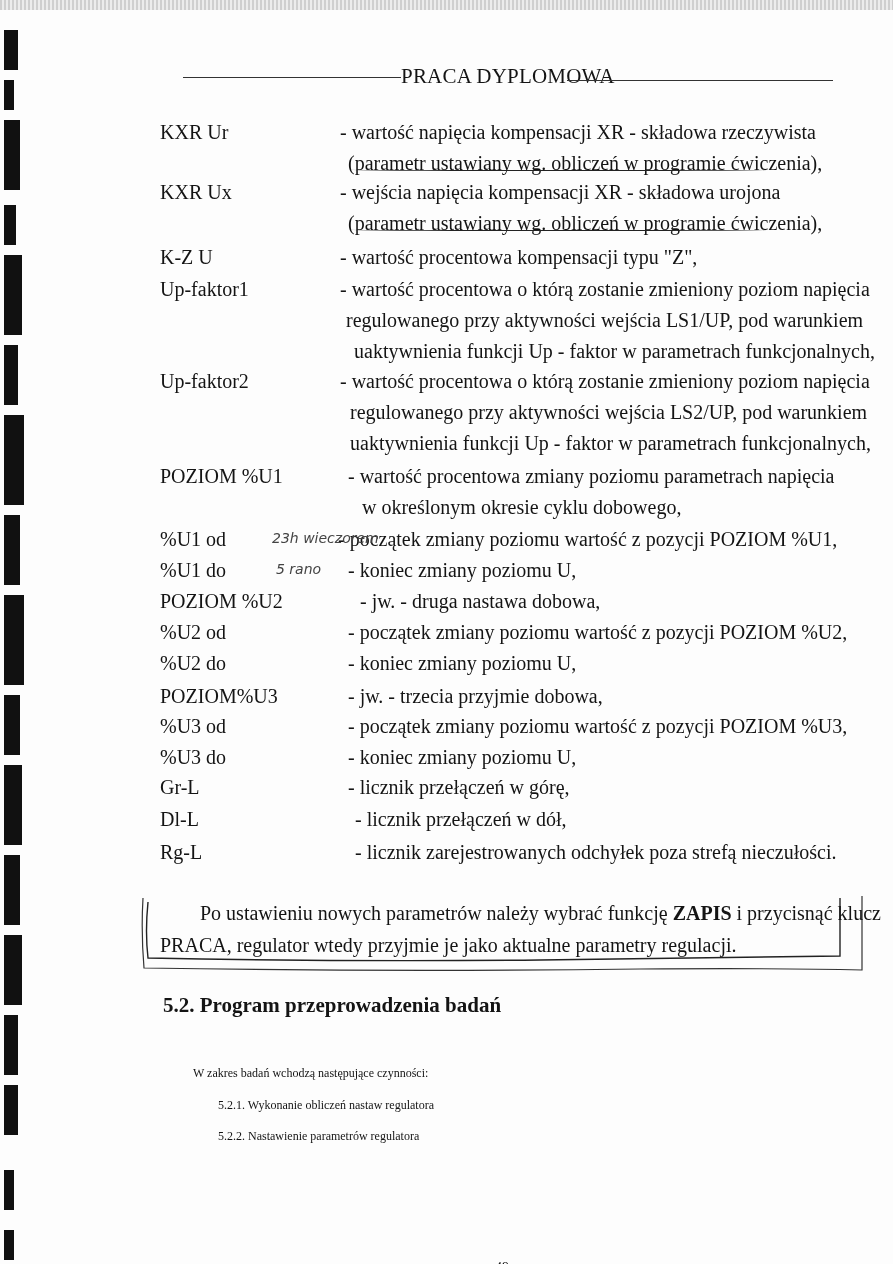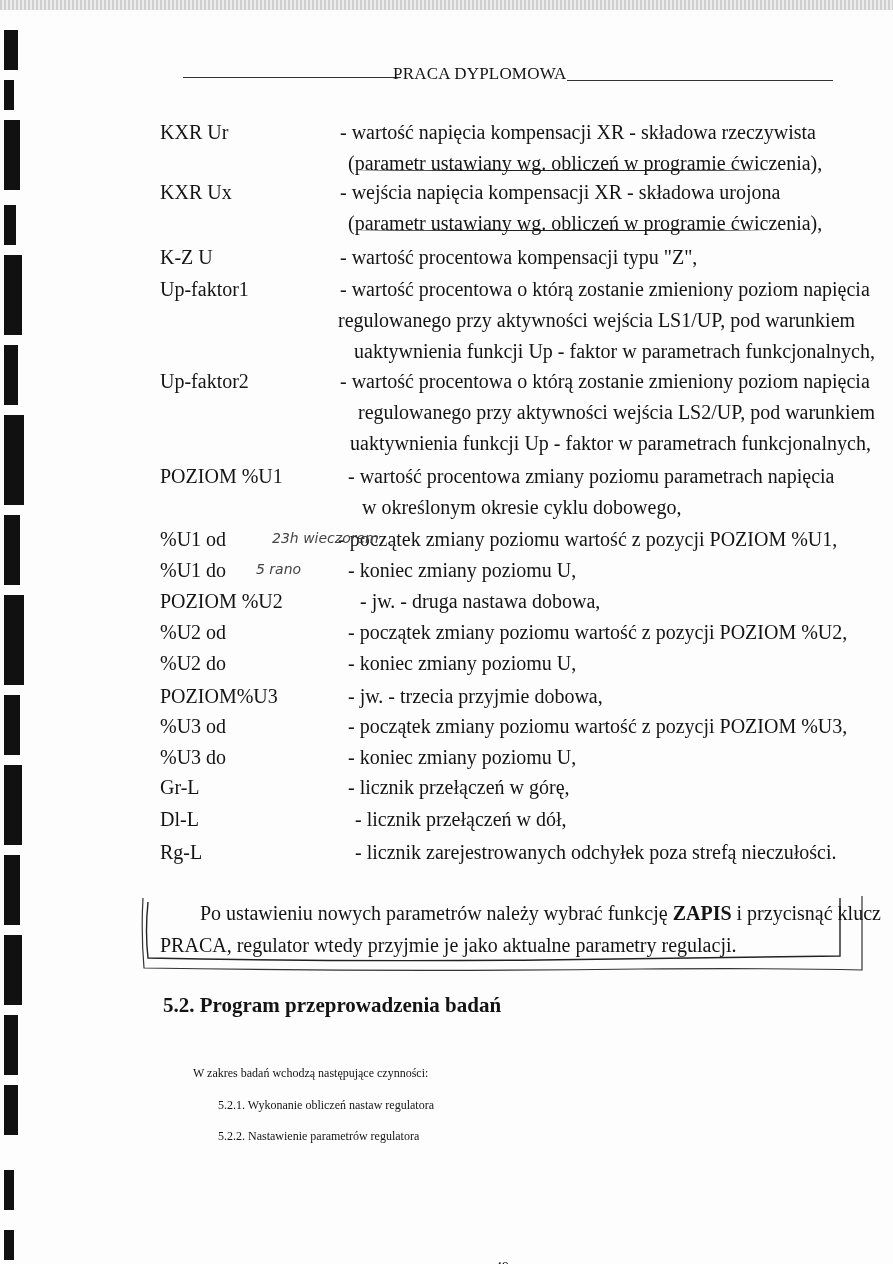--- a/index.html
+++ b/index.html
@@ -5,21 +5,21 @@
   html, body { margin:0; padding:0; }
   body { width:893px; height:1264px; background:#fdfdfd; position:relative; overflow:hidden;
          font-family:"Liberation Serif", serif; color:#141414; }
   .topband { position:absolute; left:0; top:0; width:893px; height:10px;
              background:repeating-linear-gradient(90deg,#cfcfcf 0 2px,#ececec 2px 4px); }
   .binding { position:absolute; left:0; top:20px; width:46px; height:1244px; }
   .bar { position:absolute; left:4px; background:#111; }
   .header { position:absolute; left:183px; top:64px; width:650px; height:24px; }
   .header .line-l { position:absolute; left:0; top:13px; width:218px; border-top:1px solid #333; }
   .header .line-r { position:absolute; left:384px; top:16px; width:266px; border-top:1px solid #333; }
-  .header .title { position:absolute; left:210px; top:0; font-size:17px; letter-spacing:0.2px;text-align:right; }
+  .header .title { position:absolute; left:218px; top:0; font-size:21px; letter-spacing:0.2px;text-align:right; }
   .row { position:absolute; font-size:20px; white-space:nowrap; }
   .term { position:absolute; left:160px; }
   .desc { position:absolute; }
   .underline { position:absolute; height:2px; border-bottom:1.5px solid #222; border-radius:40%; }
   .hand { position:absolute; font-family:"DejaVu Sans", sans-serif; font-size:14px; color:#444; font-style:italic; }
   .section-title { position:absolute; left:163px; top:993px; font-size:21px; font-weight:bold; }
   .para { position:absolute; font-size:12px; white-space:nowrap; }
   .pagenum { position:absolute; left:495px; top:1260px; font-size:14px; }
 </style>
 </head>
@@ -76,32 +76,32 @@
   <div class="row" style="top:246px">
     <span class="term">K-Z  U</span>
     <span class="desc" style="left:340px">- wartość procentowa kompensacji typu "Z",</span>
   </div>
 
   <div class="row" style="top:278px">
     <span class="term">Up-faktor1</span>
     <span class="desc" style="left:340px">- wartość procentowa o którą zostanie zmieniony poziom napięcia</span>
   </div>
   <div class="row" style="top:309px">
-      <span class="desc" style="left:338px">regulowanego przy aktywności wejścia LS1/UP, pod warunkiem</span>
+      <span class="desc" style="left:346px">regulowanego przy aktywności wejścia LS1/UP, pod warunkiem</span>
     </div>
   <div class="row" style="top:340px">
       <span class="desc" style="left:354px">uaktywnienia funkcji Up - faktor w parametrach funkcjonalnych,</span>
     </div>
 
   <div class="row" style="top:370px">
     <span class="term">Up-faktor2</span>
     <span class="desc" style="left:340px">- wartość procentowa o którą zostanie zmieniony poziom napięcia</span>
   </div>
   <div class="row" style="top:401px">
-      <span class="desc" style="left:358px">regulowanego przy aktywności wejścia LS2/UP,  pod warunkiem</span>
+      <span class="desc" style="left:350px">regulowanego przy aktywności wejścia LS2/UP,  pod warunkiem</span>
     </div>
   <div class="row" style="top:432px">
       <span class="desc" style="left:350px">uaktywnienia funkcji Up - faktor w parametrach funkcjonalnych,</span>
     </div>
 
   <div class="row" style="top:465px">
     <span class="term">POZIOM %U1</span>
     <span class="desc" style="left:348px">- wartość procentowa zmiany poziomu parametrach napięcia</span>
   </div>
   <div class="row" style="top:496px">
@@ -111,21 +111,21 @@
   <div class="row" style="top:528px">
     <span class="term">%U1  od</span>
     <span class="desc" style="left:338px">- początek zmiany poziomu wartość z pozycji  POZIOM %U1,</span>
   </div>
   <span class="hand" style="left:272px;top:530px">23h wieczorem</span>
 
   <div class="row" style="top:559px">
     <span class="term">%U1  do</span>
     <span class="desc" style="left:348px">- koniec zmiany poziomu U,</span>
   </div>
-  <span class="hand" style="left:256px;top:561px">5 rano</span>
+  <span class="hand" style="left:276px;top:561px">5 rano</span>
 
   <div class="row" style="top:590px">
     <span class="term">POZIOM %U2</span>
     <span class="desc" style="left:360px">- jw. - druga nastawa dobowa,</span>
   </div>
 
   <div class="row" style="top:621px">
     <span class="term">%U2  od</span>
     <span class="desc" style="left:348px">- początek zmiany poziomu wartość z pozycji  POZIOM %U2,</span>
   </div>

